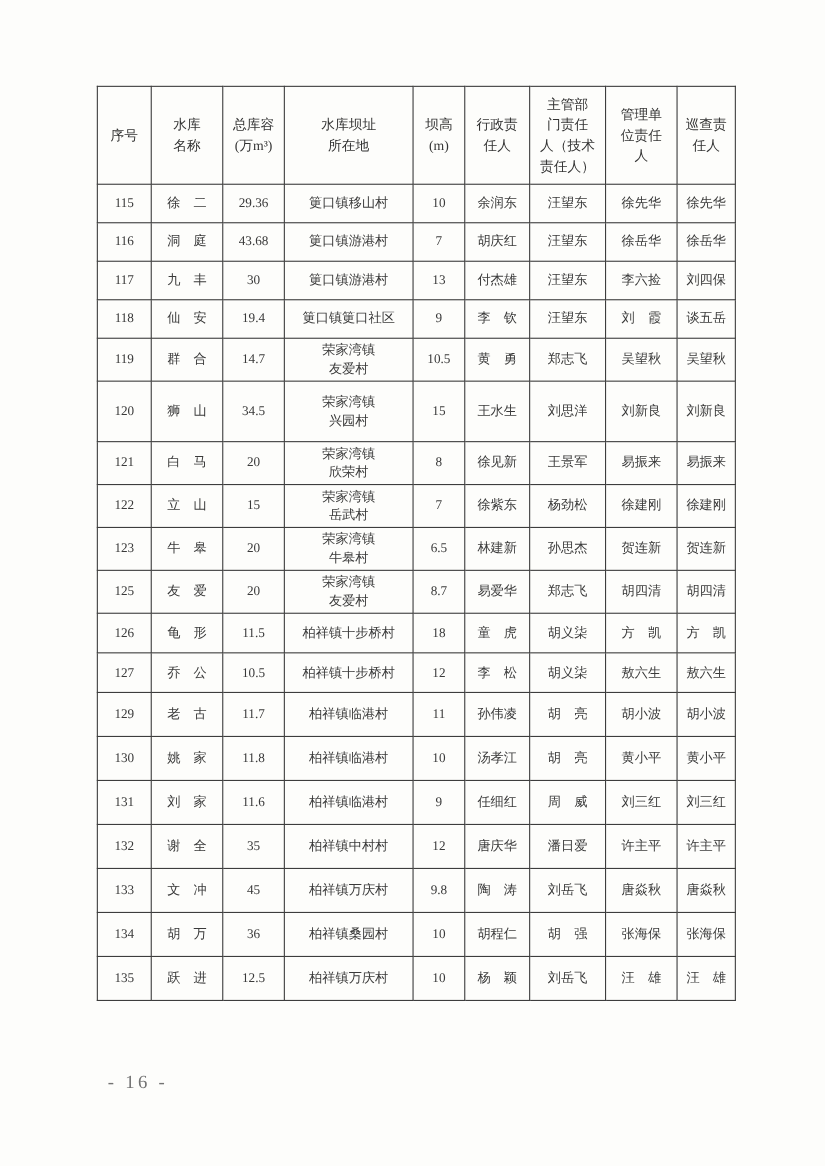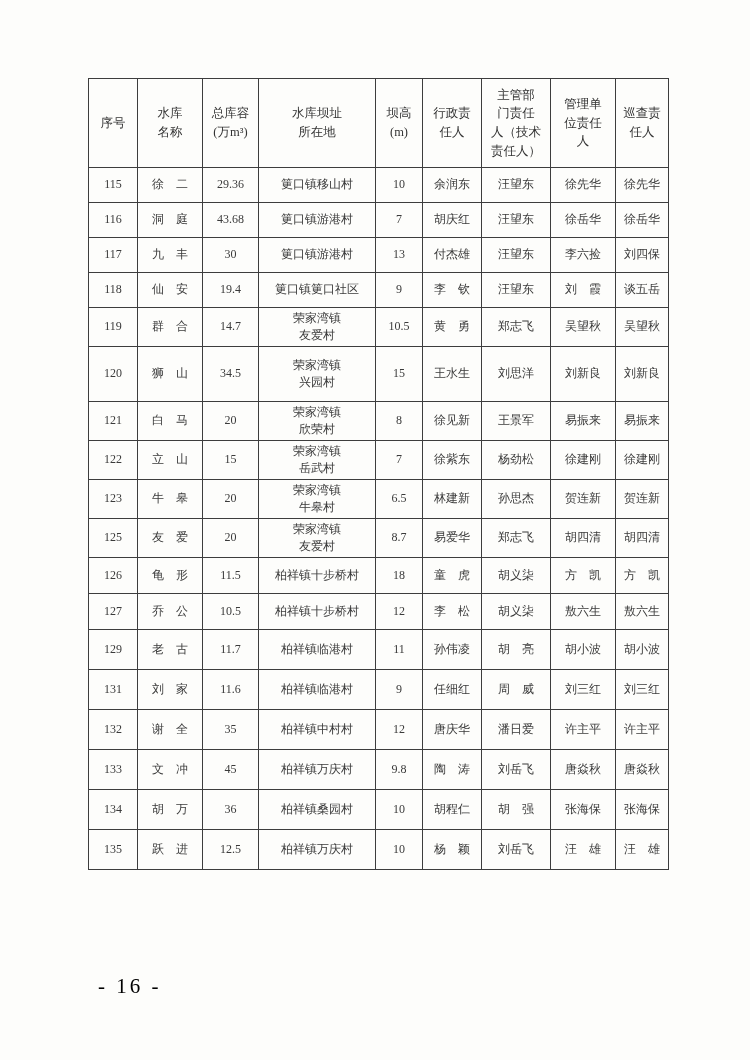--- a/index.html
+++ b/index.html
@@ -38,23 +38,23 @@
     color: #333;
   }
   table.tbl td {
     font-size: 12px;
     line-height: 1.45;
     color: #3a3a3a;
   }
   .page-number {
     position: absolute;
     left: 98px; top: 974px;
-    font-size: 21px;
+    font-size: 17px;
     letter-spacing: 3px;
-    color: #000000;
+    color: #737373;
   }
 </style>
 </head>
 <body>
 
 <div class="page">
 
   <table class="tbl">
     <colgroup id="cols">
         <col style="width: 49px;">
@@ -235,20 +235,31 @@
           <td>老　古</td>
           <td>11.7</td>
           <td>柏祥镇临港村</td>
           <td>11</td>
           <td>孙伟凌</td>
           <td>胡　亮</td>
           <td>胡小波</td>
           <td>胡小波</td>
         </tr>
         <tr style="height: 40px;">
+          <td>130</td>
+          <td>姚　家</td>
+          <td>11.8</td>
+          <td>柏祥镇临港村</td>
+          <td>10</td>
+          <td>汤孝江</td>
+          <td>胡　亮</td>
+          <td>黄小平</td>
+          <td>黄小平</td>
+        </tr>
+        <tr style="height: 40px;">
           <td>131</td>
           <td>刘　家</td>
           <td>11.6</td>
           <td>柏祥镇临港村</td>
           <td>9</td>
           <td>任细红</td>
           <td>周　威</td>
           <td>刘三红</td>
           <td>刘三红</td>
         </tr>

